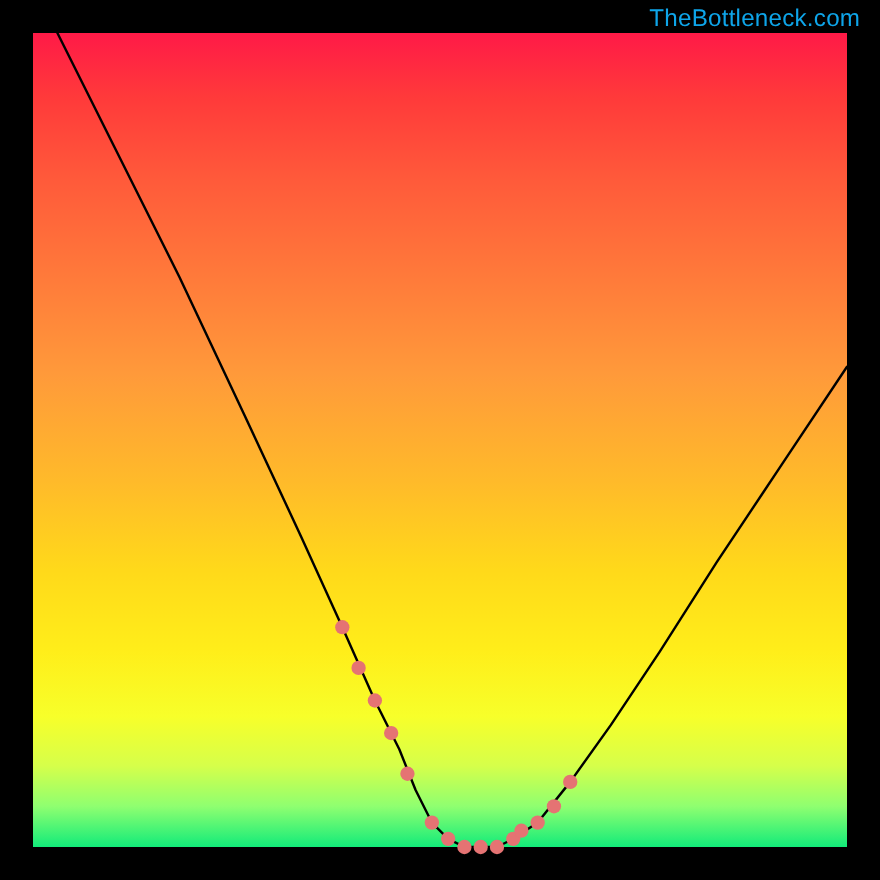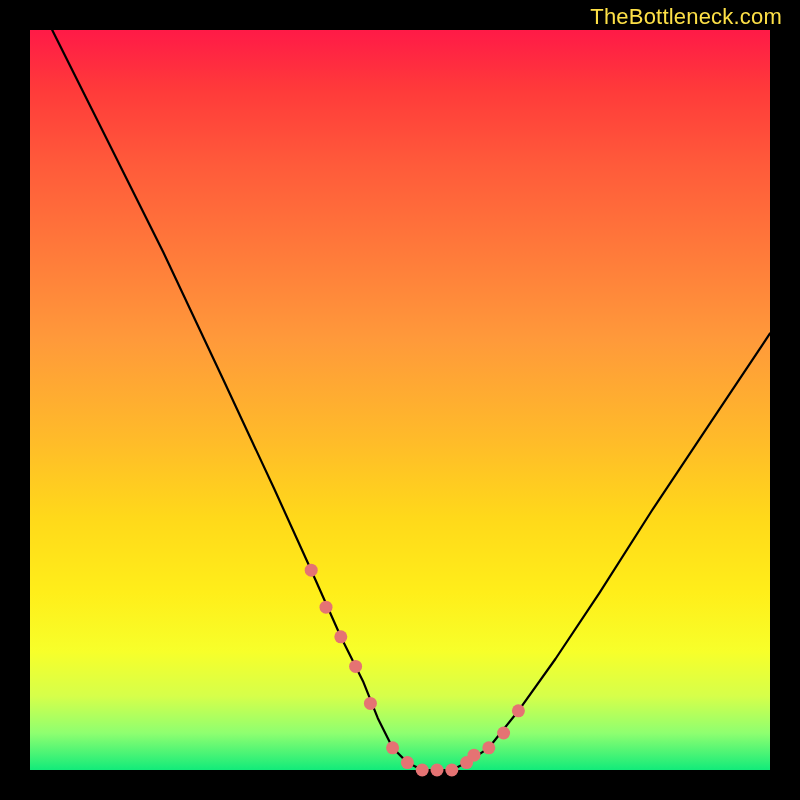--- a/index.html
+++ b/index.html
@@ -17,21 +17,21 @@
     width: 800px;
     height: 800px;
     background: #000;
   }
   .watermark {
     position: absolute;
     top: 4px;
     right: 18px;
     font-family: Arial, Helvetica, sans-serif;
     font-size: 22px;
-    color: #fde047;
+    color: #0ea5e9;
     letter-spacing: 0.2px;
   }
   .plot {
     position: absolute;
     left: 30px;
     top: 30px;
     width: 740px;
     height: 740px;
     background: linear-gradient(to bottom,
       #ff1a47 0%,

